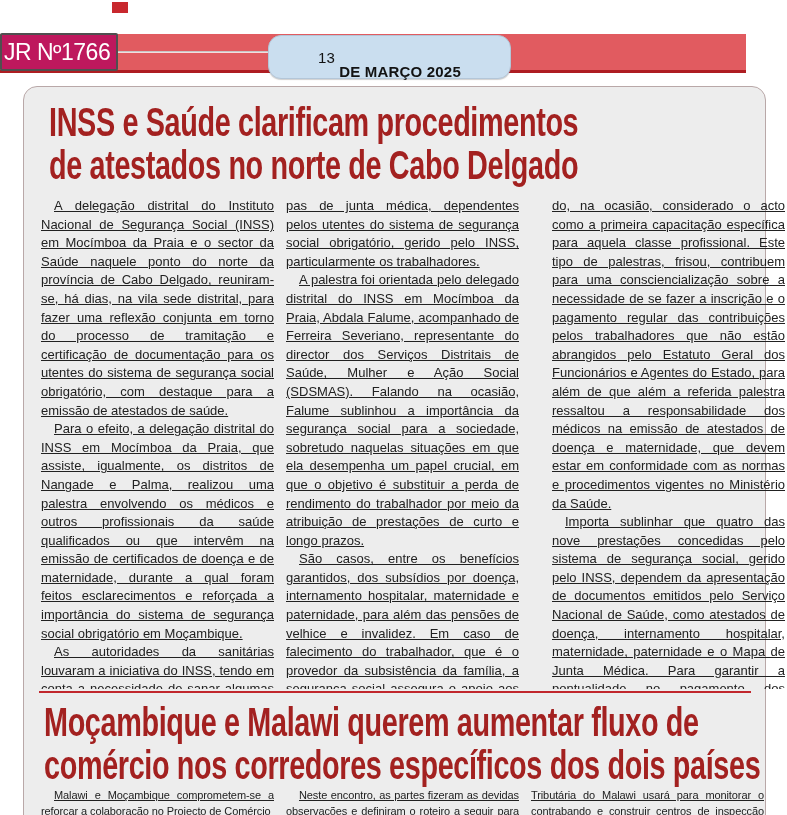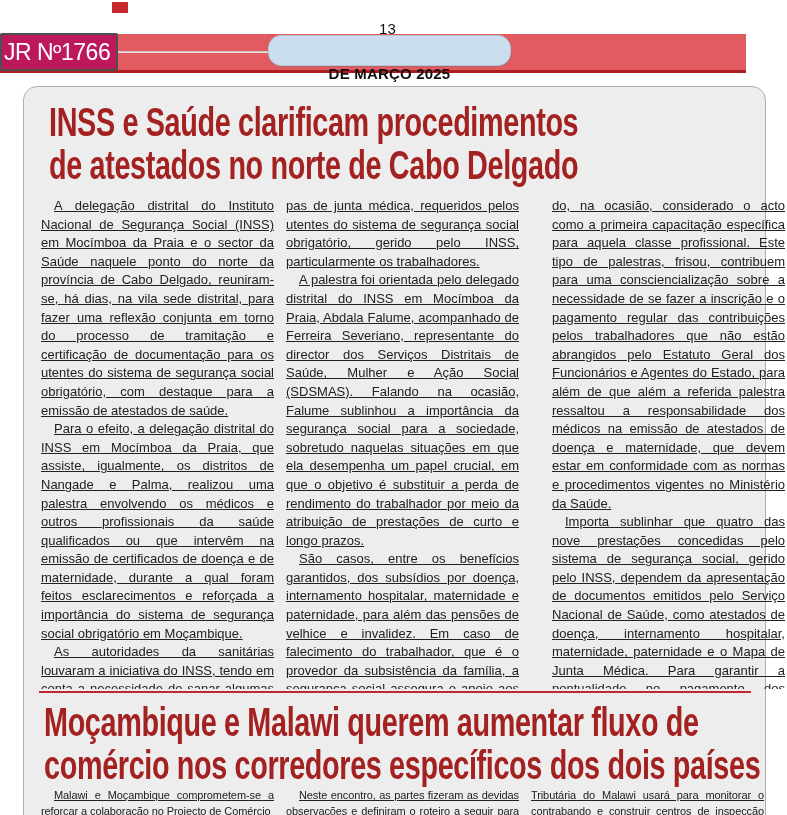--- a/index.html
+++ b/index.html
@@ -14,25 +14,25 @@
   .band-underline { position:absolute; left:0; top:70px; width:746px; height:3px; background:#ae1d22; }
   .band-groove { position:absolute; left:116px; top:51px; width:156px; height:2px;
                  background:#c6c6c6; border-bottom:1px solid #f3dede; }
   .issue-box {
     position:absolute; left:0; top:33px; width:118px; height:38px;
     background:#be185d; border:2px solid #4f4f4f; border-radius:2px;
     color:#ffffff; font-size:23px; display:flex; align-items:center; padding-left:2px;
     letter-spacing:-0.5px; white-space:nowrap; overflow:hidden;
   }
   .date-pill {
-    position:absolute; left:268px; top:35px; width:243px; height:31px;
+    position:absolute; left:268px; top:35px; width:243px; height:44px;
     background:#cadeef; border:1px solid #b3c6d8; border-radius:13px;
     box-shadow:0 1px 1px rgba(120,120,120,.35);
     display:flex; align-items:center; justify-content:center;
-    font-size:15px; color:#121212; letter-spacing:0.2px; white-space:nowrap;flex-direction:column;
+    font-size:15px; color:#121212; letter-spacing:0.2px; white-space:nowrap;
   }
   .date-pill .dp-prefix { font-weight:400; margin-right:4px; }
   .date-pill .dp-main   { font-weight:700;margin-top:28px; }
   
   .card {
     position:absolute; left:23px; top:86px; width:743px; height:760px;
     background:#ededed; border:1px solid #b9a8a8; border-radius:14px 14px 0 0;
   }
   .headline {
     position:absolute; color:#a32120; font-weight:700;
@@ -79,21 +79,21 @@
       <div>INSS e Saúde clarificam procedimentos</div>
       <div>de atestados no norte de Cabo Delgado</div>
     </div>
 
     <div class="col a1 c1">
         <p>A delegação distrital do Instituto Nacional de Segurança Social (INSS) em Mocímboa da Praia e o sector da Saúde naquele ponto do norte da província de Cabo Delgado, reuniram-se, há dias, na vila sede distrital, para fazer uma reflexão conjunta em torno do processo de tramitação e certificação de documentação para os utentes do sistema de segurança social obrigatório, com destaque para a emissão de atestados de saúde.</p>
         <p>Para o efeito, a delegação distrital do INSS em Mocímboa da Praia, que assiste, igualmente, os distritos de Nangade e Palma, realizou uma palestra envolvendo os médicos e outros profissionais da saúde qualificados ou que intervêm na emissão de certificados de doença e de maternidade, durante a qual foram feitos esclarecimentos e reforçada a importância do sistema de segurança social obrigatório em Moçambique.</p>
         <p>As autoridades da sanitárias louvaram a iniciativa do INSS, tendo em conta a necessidade de sanar algumas zonas de penumbra no processo de emissão de atestados de saúde, tendo, na ocasião, assumido o compromisso de redobrar esforços visando encontrar, principalmente, mecanismos adequados que levem à celeridade no âmbito do processo de homologação de ma-</p>
       </div>
     <div class="col a1 c2">
-        <p class="cont">pas de junta médica, requeridos pelos utentes do sistema de segurança social obrigatório, gerido pelo INSS, particularmente os trabalhadores.</p>
+        <p class="cont">pas de junta médica, dependentes pelos utentes do sistema de segurança social obrigatório, gerido pelo INSS, particularmente os trabalhadores.</p>
         <p>A palestra foi orientada pelo delegado distrital do INSS em Mocímboa da Praia, Abdala Falume, acompanhado de Ferreira Severiano, representante do director dos Serviços Distritais de Saúde, Mulher e Ação Social (SDSMAS). Falando na ocasião, Falume sublinhou a importância da segurança social para a sociedade, sobretudo naquelas situações em que ela desempenha um papel crucial, em que o objetivo é substituir a perda de rendimento do trabalhador por meio da atribuição de prestações de curto e longo prazos.</p>
         <p>São casos, entre os benefícios garantidos, dos subsídios por doença, internamento hospitalar, maternidade e paternidade, para além das pensões de velhice e invalidez. Em caso de falecimento do trabalhador, que é o provedor da subsistência da família, a segurança social assegura o apoio aos familiares ou aos seus dependentes, por meio dos subsídios por morte, funeral e da pensão de sobrevivência.</p>
       </div>
     <div class="col a1 c3">
         <p class="cont">do, na ocasião, considerado o acto como a primeira capacitação específica para aquela classe profissional. Este tipo de palestras, frisou, contribuem para uma consciencialização sobre a necessidade de se fazer a inscrição e o pagamento regular das contribuições pelos trabalhadores que não estão abrangidos pelo Estatuto Geral dos Funcionários e Agentes do Estado, para além de que além a referida palestra ressaltou a responsabilidade dos médicos na emissão de atestados de doença e maternidade, que devem estar em conformidade com as normas e procedimentos vigentes no Ministério da Saúde.</p>
         <p>Importa sublinhar que quatro das nove prestações concedidas pelo sistema de segurança social, gerido pelo INSS, dependem da apresentação de documentos emitidos pelo Serviço Nacional de Saúde, como atestados de doença, internamento hospitalar, maternidade, paternidade e o Mapa de Junta Médica. Para garantir a pontualidade no pagamento dos benefícios e evitar atrasos, o INSS reforçou a necessidade de que os médicos e outros profissionais de saúde qualificados para a emissão desses documentos assegurem o correcto preenchimento, incluindo os dados completos e válidos do trabalhador.</p>
       </div>
 
     <div class="divider-rule"></div>
 

